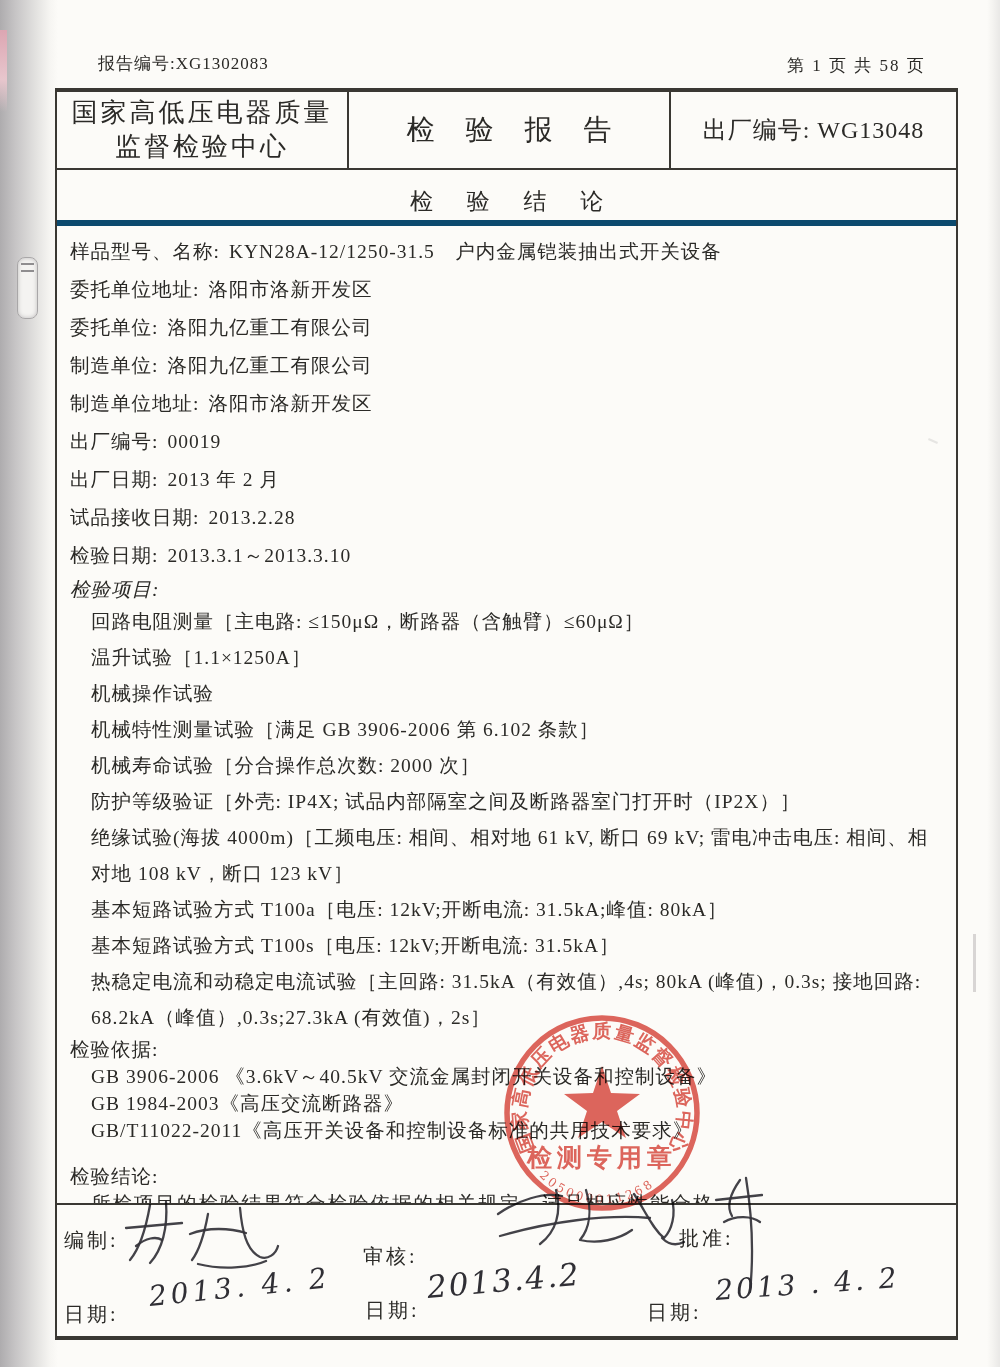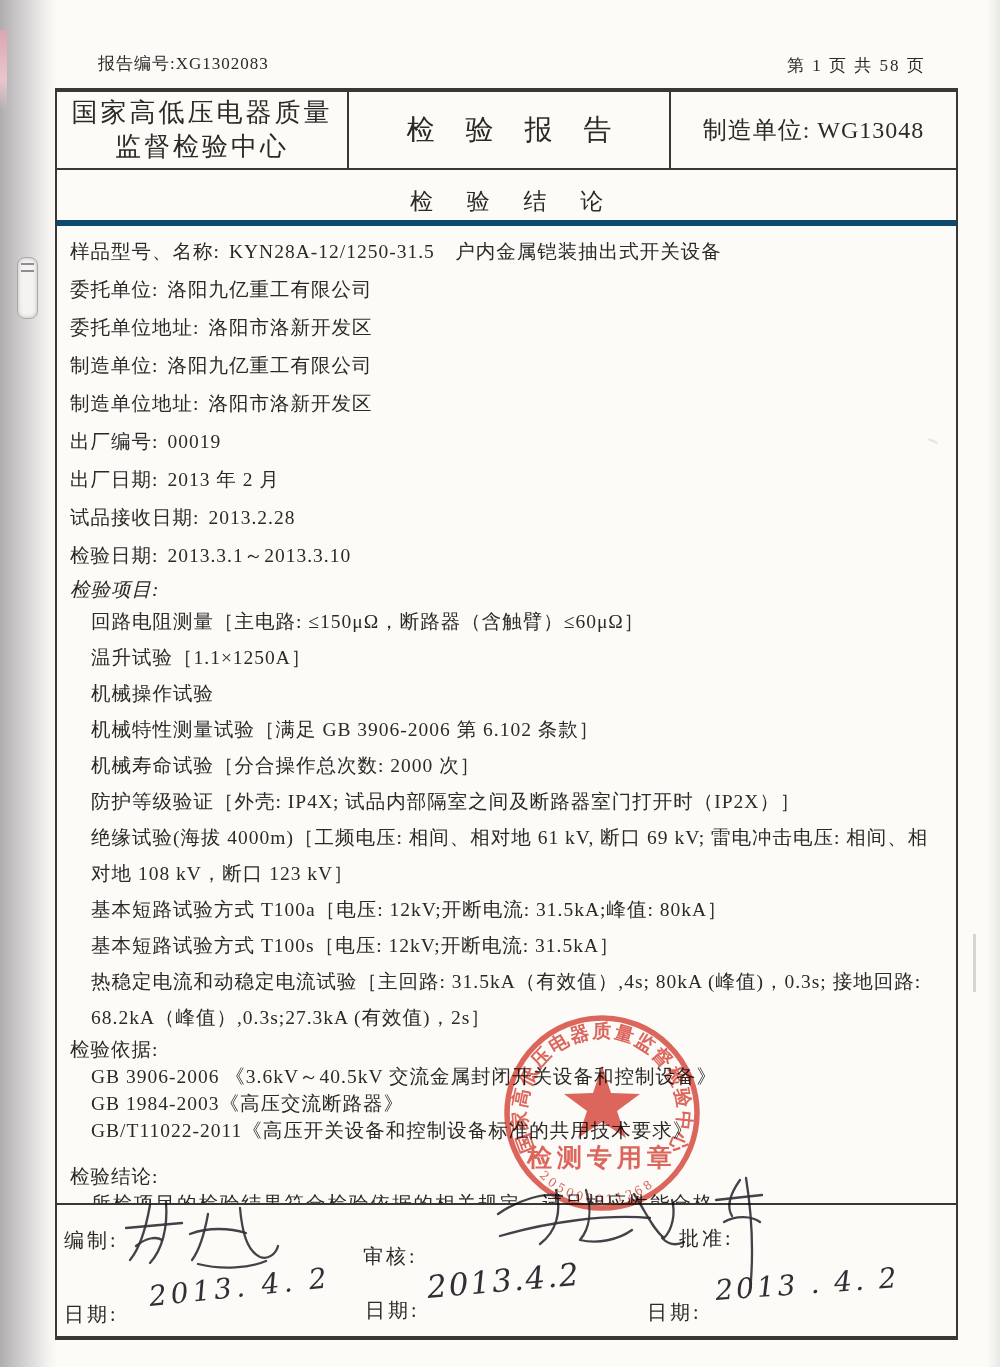--- a/index.html
+++ b/index.html
@@ -70,28 +70,28 @@
 <div class="report-no">报告编号:XG1302083</div>
 <div class="page-info">第 1 页 共 58 页</div>
 
 <div class="doc">
   <div class="row1">
     <div class="cell cell-org">
       <span>国家高低压电器质量</span>
       <span>监督检验中心</span>
     </div>
     <div class="cell cell-title">检 验 报 告</div>
-    <div class="cell cell-commission">制造单位: WG13048</div>
+    <div class="cell cell-commission">出厂编号: WG13048</div>
   </div>
   <div class="row2">检 验 结 论</div>
 
   <div class="content">
     <div class="fline"><span>样品型号、名称:</span><span class="fvalue">KYN28A-12/1250-31.5　户内金属铠装抽出式开关设备</span></div>
+    <div class="fline"><span>委托单位地址:</span><span class="fvalue">洛阳市洛新开发区</span></div>
     <div class="fline"><span>委托单位:</span><span class="fvalue">洛阳九亿重工有限公司</span></div>
-    <div class="fline"><span>委托单位地址:</span><span class="fvalue">洛阳市洛新开发区</span></div>
     <div class="fline"><span>制造单位:</span><span class="fvalue">洛阳九亿重工有限公司</span></div>
     <div class="fline"><span>制造单位地址:</span><span class="fvalue">洛阳市洛新开发区</span></div>
     <div class="fline"><span>出厂编号:</span><span class="fvalue">00019</span></div>
     <div class="fline"><span>出厂日期:</span><span class="fvalue">2013 年 2 月</span></div>
     <div class="fline"><span>试品接收日期:</span><span class="fvalue">2013.2.28</span></div>
     <div class="fline"><span>检验日期:</span><span class="fvalue">2013.3.1～2013.3.10</span></div>
 
     <div class="group-title">检验项目:</div>
     <div class="item">回路电阻测量［主电路: ≤150μΩ，断路器（含触臂）≤60μΩ］</div>
     <div class="item">温升试验［1.1×1250A］</div>

